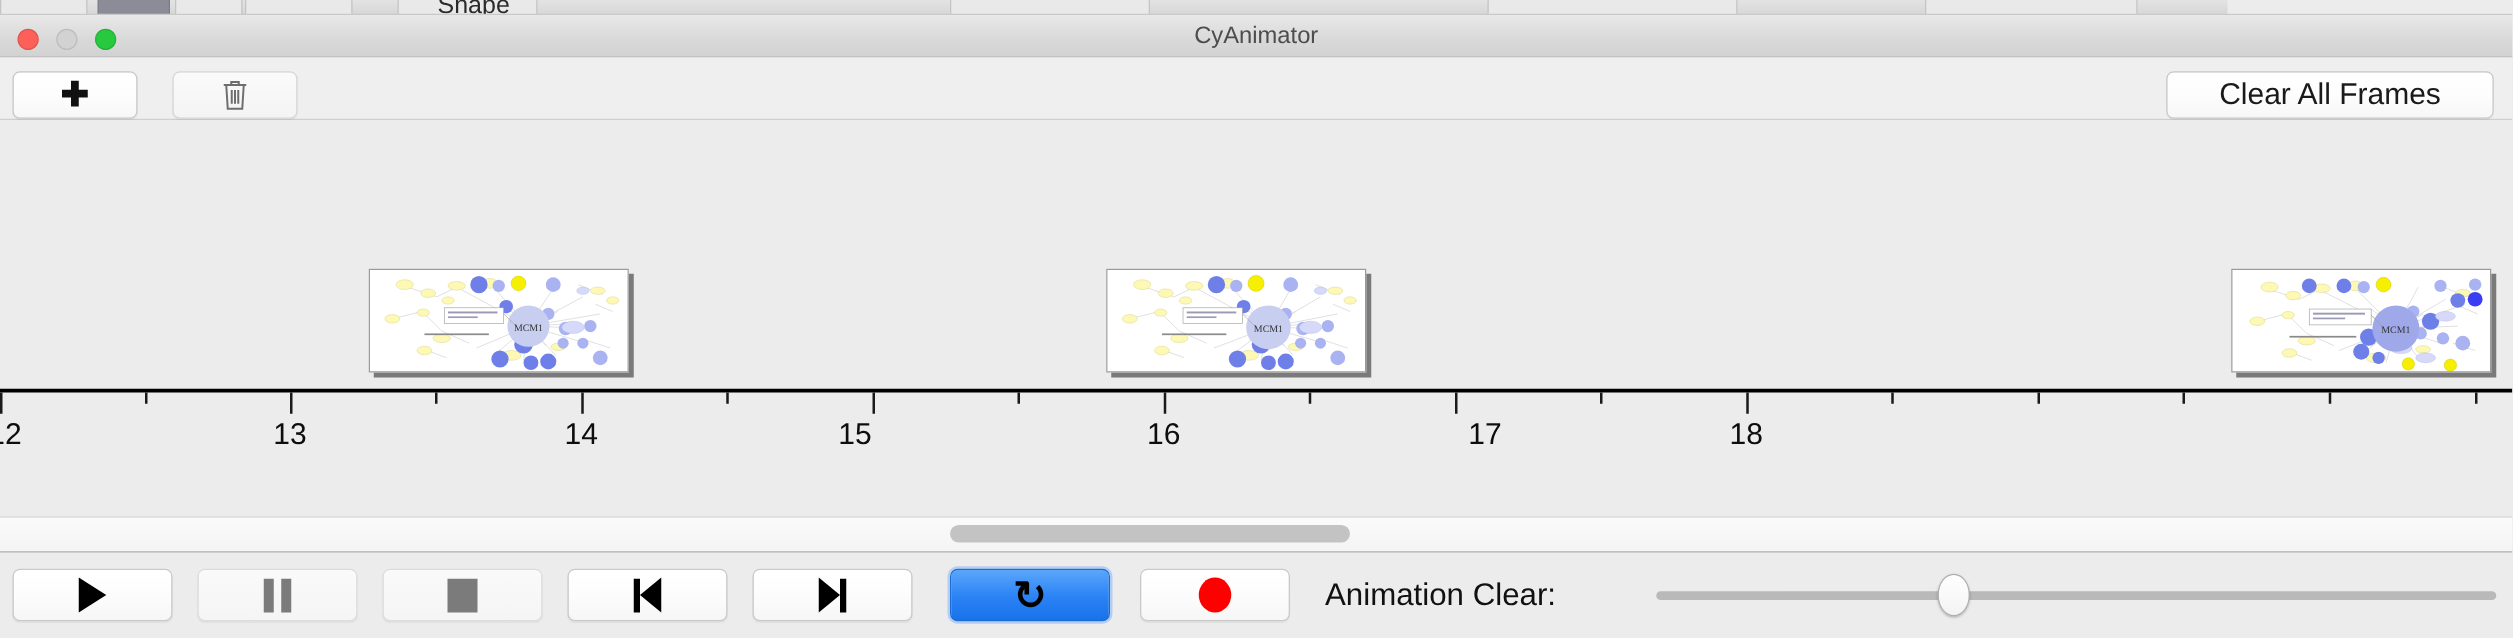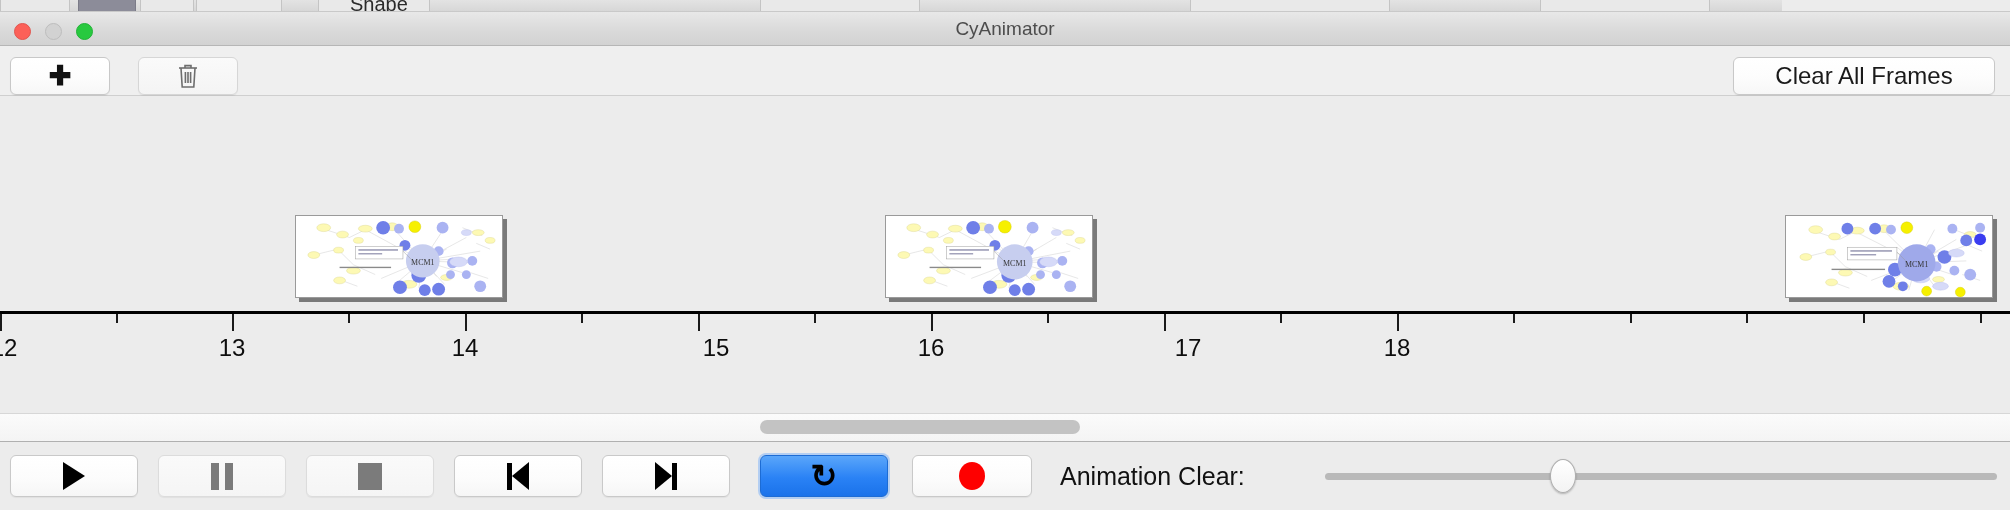--- a/index.html
+++ b/index.html
@@ -591,21 +591,21 @@
     <div class="tick major" style="left:1397px;"></div>
     <div class="tick minor" style="left:1513px;"></div>
     <div class="tick minor" style="left:1630px;"></div>
     <div class="tick minor" style="left:1746px;"></div>
     <div class="tick minor" style="left:1863px;"></div>
     <div class="tick minor" style="left:1980px;"></div>
 
     <div class="tick-label" style="left:4px;">12</div>
     <div class="tick-label" style="left:232px;">13</div>
     <div class="tick-label" style="left:465px;">14</div>
-    <div class="tick-label" style="left:716px;">15</div>
+    <div class="tick-label" style="left:684px;">15</div>
     <div class="tick-label" style="left:931px;">16</div>
     <div class="tick-label" style="left:1164px;margin-left:24px;">17</div>
     <div class="tick-label" style="left:1397px;">18</div>
 
   </div>
 
   <div class="scroll-area">
     <div class="scroll-thumb"></div>
   </div>
 

